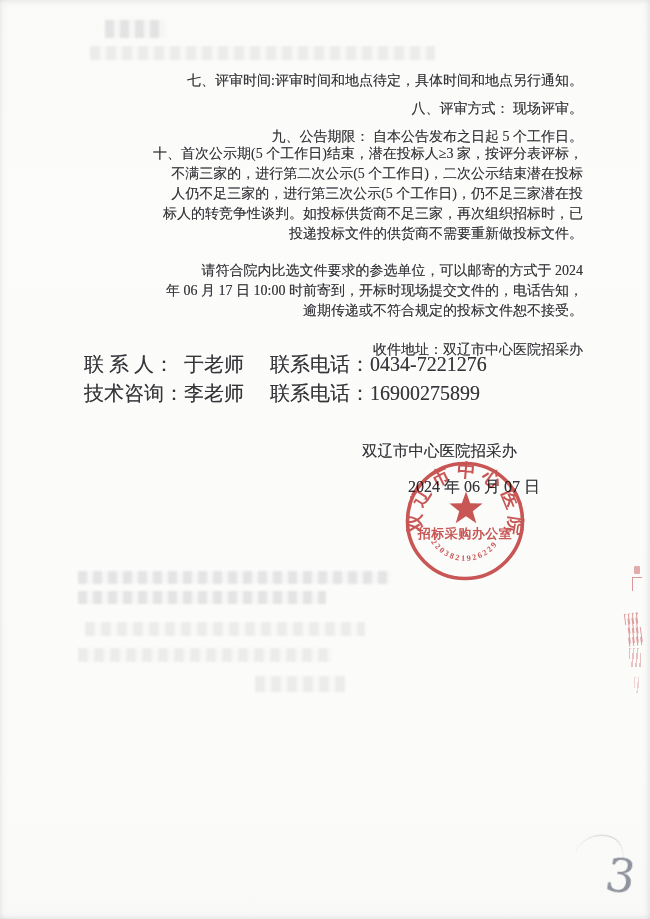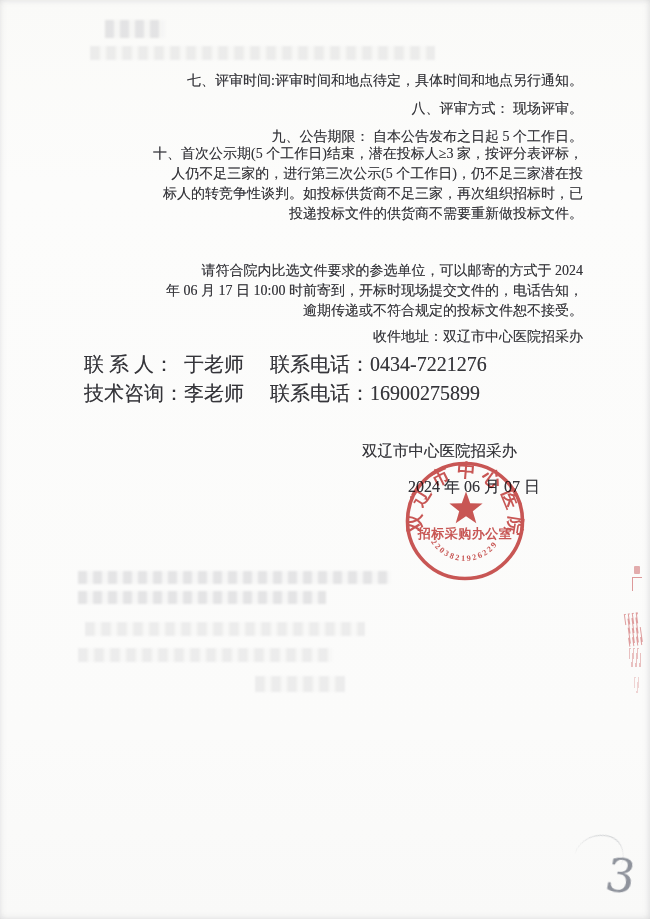--- a/index.html
+++ b/index.html
@@ -69,32 +69,33 @@
   <div class="textblock" style="top:99px">
     <div class="line">八、评审方式： 现场评审。</div>
   </div>
 
   <div class="textblock" style="top:127px">
     <div class="line">九、公告期限： 自本公告发布之日起 5 个工作日。</div>
   </div>
 
   <div class="textblock" style="top:144px">
     <div class="line">十、首次公示期(5 个工作日)结束，潜在投标人≥3 家，按评分表评标，</div>
+    <div class="line">不满三家的，进行第二次公示(5 个工作日)，二次公示结束潜在投标</div>
     <div class="line">人仍不足三家的，进行第三次公示(5 个工作日)，仍不足三家潜在投</div>
     <div class="line">标人的转竞争性谈判。如投标供货商不足三家，再次组织招标时，已</div>
     <div class="line">投递投标文件的供货商不需要重新做投标文件。</div>
   </div>
 
   <div class="textblock" style="top:261px">
     <div class="line indent1">请符合院内比选文件要求的参选单位，可以邮寄的方式于 2024</div>
     <div class="line">年 06 月 17 日 10:00 时前寄到，开标时现场提交文件的，电话告知，</div>
     <div class="line">逾期传递或不符合规定的投标文件恕不接受。</div>
   </div>
 
-  <div class="textblock" style="top:327px">
+  <div class="textblock" style="top:340px">
     <div class="line">收件地址：双辽市中心医院招采办</div>
   </div>
 
   <div class="contact-row" style="top:354px">
     <span class="c-label">联 系 人：</span><span class="c-name">于老师</span><span>联系电话：</span><span>0434-7221276</span>
   </div>
 
   <div class="contact-row" style="top:383px">
     <span class="c-label">技术咨询：</span><span class="c-name">李老师</span><span>联系电话：</span><span>16900275899</span>
   </div>

